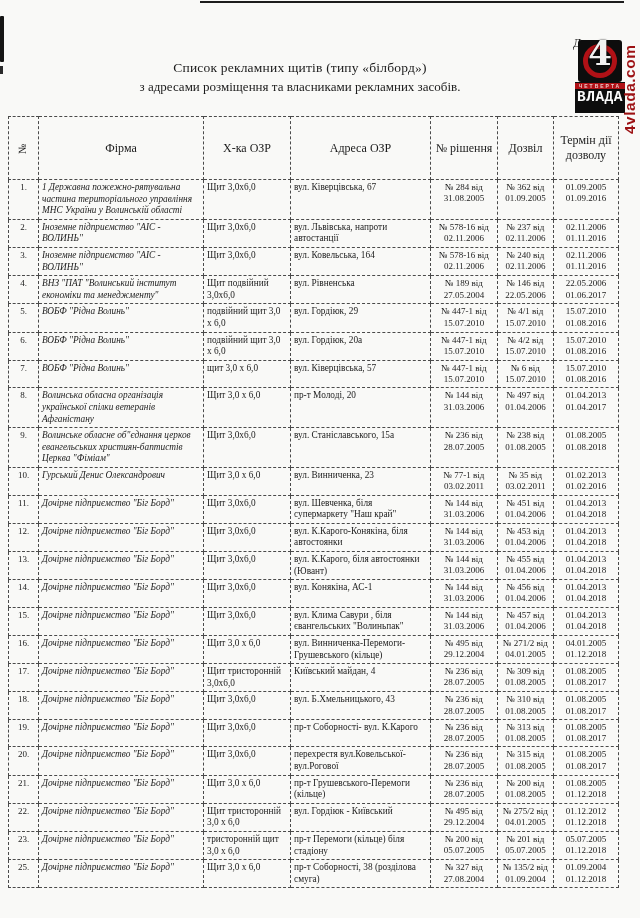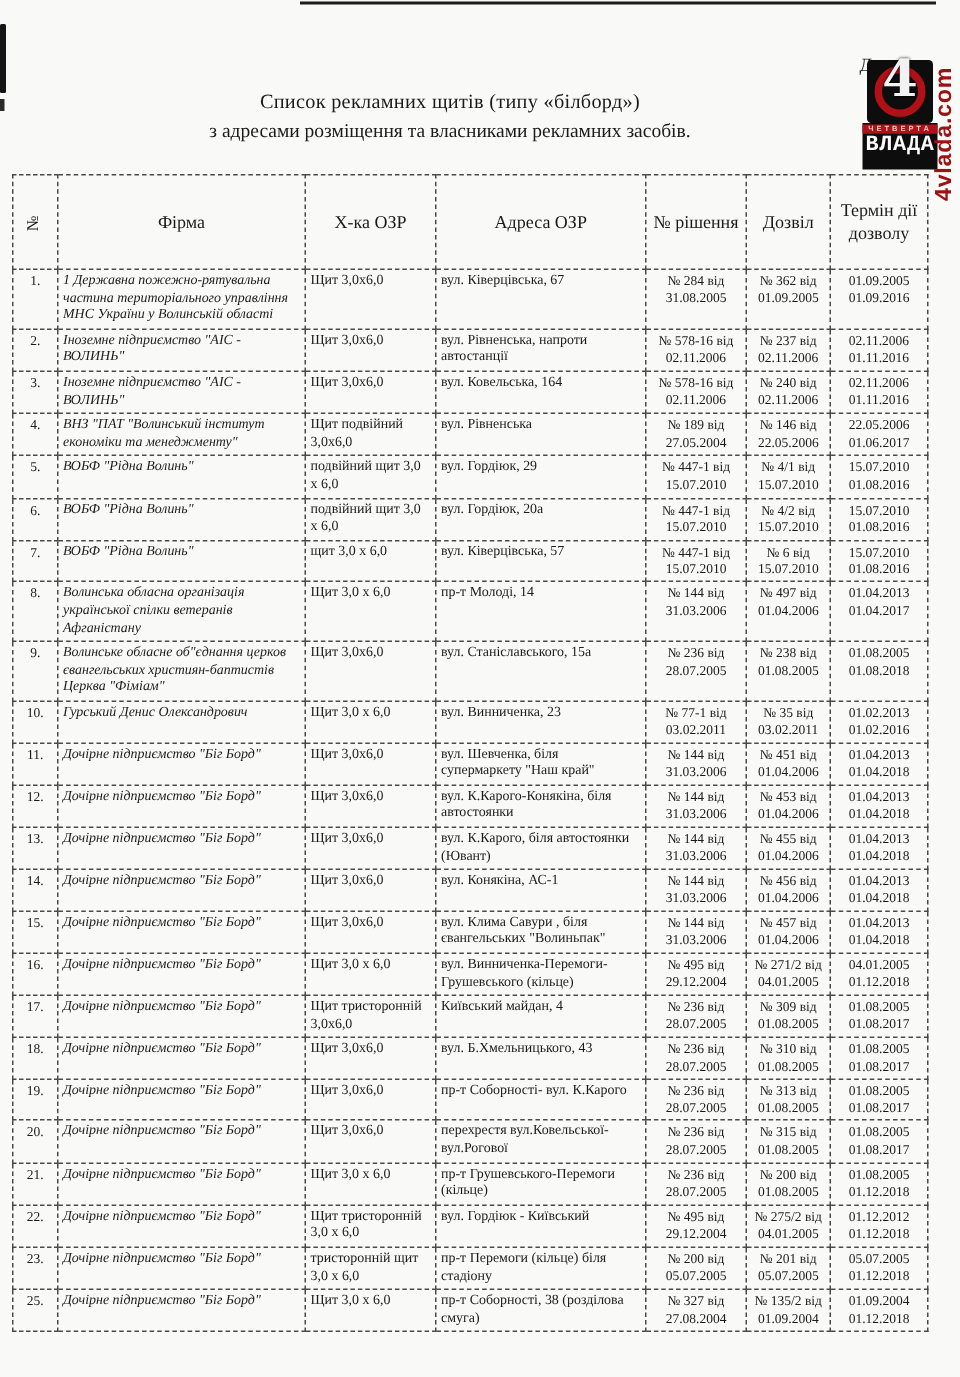--- a/index.html
+++ b/index.html
@@ -121,21 +121,21 @@
 31.08.2005</td>
           <td class="c-mid">№ 362 від
 01.09.2005</td>
           <td class="c-mid">01.09.2005
 01.09.2016</td>
         </tr>
         <tr>
           <td class="c-num">2.</td>
           <td class="c-firm">Іноземне підприємство "АІС - ВОЛИНЬ"</td>
           <td class="c-type">Щит 3,0х6,0</td>
-          <td class="c-addr">вул. Рівненська, напроти автостанції</td>
+          <td class="c-addr">вул. Львівська, напроти автостанції</td>
           <td class="c-mid">№ 578-16 від
 02.11.2006</td>
           <td class="c-mid">№ 237 від
 02.11.2006</td>
           <td class="c-mid">02.11.2006
 01.11.2016</td>
         </tr>
         <tr>
           <td class="c-num">3.</td>
           <td class="c-firm">Іноземне підприємство "АІС - ВОЛИНЬ"</td>
@@ -193,21 +193,21 @@
 15.07.2010</td>
           <td class="c-mid">№ 6 від
 15.07.2010</td>
           <td class="c-mid">15.07.2010
 01.08.2016</td>
         </tr>
         <tr>
           <td class="c-num">8.</td>
           <td class="c-firm">Волинська обласна організація української спілки ветеранів Афганістану</td>
           <td class="c-type">Щит 3,0 х 6,0</td>
-          <td class="c-addr">пр-т Молоді, 14</td>
+          <td class="c-addr">пр-т Молоді, 20</td>
           <td class="c-mid">№ 144 від
 31.03.2006</td>
           <td class="c-mid">№ 497 від
 01.04.2006</td>
           <td class="c-mid">01.04.2013
 01.04.2017</td>
         </tr>
         <tr>
           <td class="c-num">9.</td>
           <td class="c-firm">Волинське обласне об"єднання церков євангельських  християн-баптистів Церква "Фіміам"</td>

